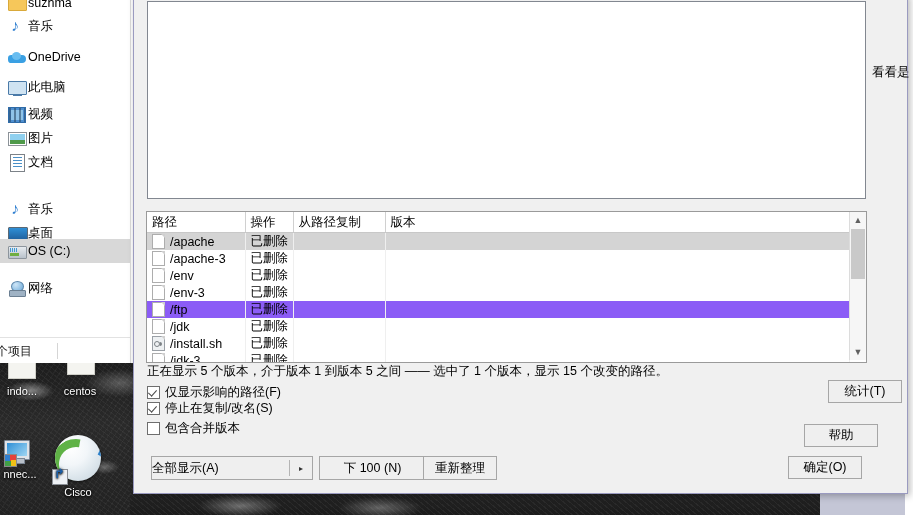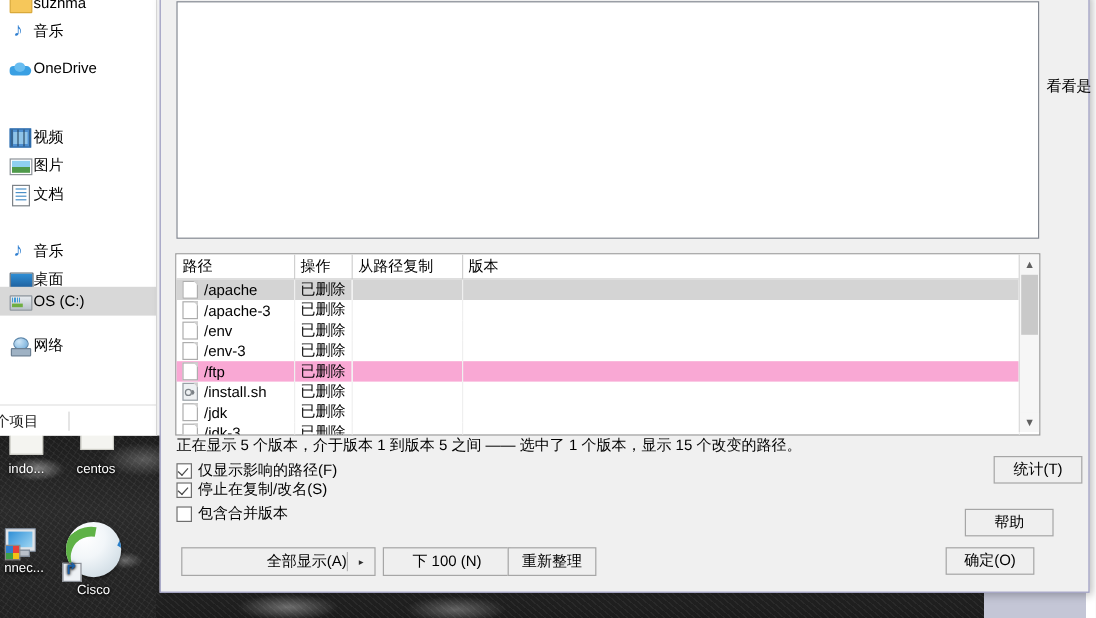--- a/index.html
+++ b/index.html
@@ -119,21 +119,21 @@
             background:#ffffff;border:1px solid #9a9a9a;overflow:hidden;}
 
   table.flist{border-collapse:collapse;width:702px;table-layout:fixed;font-size:12.5px;}
   table.flist th{
     height:20px;background:#ffffff;border-right:1px solid #d0d0d0;border-bottom:1px solid #c8c8c8;
     font-weight:normal;text-align:left;padding:0 0 0 5px;color:#000000;font-size:12.5px;
   }
   table.flist td{height:16.5px;border-right:1px solid #efefef;padding:0 0 0 5px;color:#000;
                  white-space:nowrap;overflow:hidden;}
   tr.r-sel td{background:#d4d4d4;}
-  tr.r-hl  td{background:#f9a8d4;}
+  tr.r-hl  td{background:#8b5cf6;}
   .act{color:#9c2828;margin-top:11px;}
   .fico{display:inline-block;width:11px;height:13px;background:#ffffff;border:1px solid #adadad;
         vertical-align:-3px;margin-right:5px;position:relative;}
   .fico:after{content:"";position:absolute;right:-1px;top:-1px;border-left:4px solid transparent;border-top:4px solid #cfcfcf;}
   .fico.sh{background:#eef1f3;border-color:#9aa0a6;}
   .fico.sh:before{content:"";position:absolute;left:1px;top:4px;width:4px;height:4px;border:1px solid #7b8186;border-radius:50%;
                   box-shadow:3px 0 0 -1px #7b8186;}
 
   
   .vsb{position:absolute;right:0;top:0;width:16px;height:148px;background:#f6f6f6;border-left:1px solid #dcdcdc;}
@@ -147,21 +147,21 @@
   #status{position:absolute;left:13px;top:368px;font-size:12.5px;color:#000;white-space:nowrap;}
   .chk-row{position:absolute;left:13px;font-size:12.5px;color:#000;display:flex;align-items:center;}
   .cbox{width:11px;height:11px;border:1px solid #6e6e6e;background:#fff;margin-right:5px;position:relative;}
   .cbox.on:after{content:"";position:absolute;left:2px;top:1px;width:4px;height:7px;border:solid #4a4a4a;
                  border-width:0 1.6px 1.6px 0;transform:rotate(42deg);}
 
   
   .btn{position:absolute;background:#efefef;border:1px solid #a6a6a6;color:#000;font-size:12.5px;
        display:flex;align-items:center;justify-content:center;font-family:inherit;}
   .split{position:absolute;background:#efefef;border:1px solid #a6a6a6;display:flex;align-items:center;}
-  .split .main{flex:1;text-align:right;font-size:12.5px;color:#000;}
+  .split .main{flex:1;text-align:left;font-size:12.5px;color:#000;}
   .split .div{width:1px;height:16px;background:#b4b4b4;}
   .split .arr{width:22px;text-align:center;font-size:8px;color:#303030;}
 
   #edgetext{position:absolute;left:872px;top:64px;font-size:12.5px;color:#000;white-space:nowrap;}
 </style>
 </head>
 <body>
 
 <div id="desktop">
   <div class="wall"></div>
@@ -216,20 +216,26 @@
     <span class="nav-lbl">音乐</span>
   </div>
 
   <div class="nav-row" style="top:45px;">
     <span class="nav-ico">
         <i class="g-onedrive"></i>
       </span>
     <span class="nav-lbl">OneDrive</span>
   </div>
 
+  <div class="nav-row" style="top:75px;">
+    <span class="nav-ico">
+        <i class="g-pc"></i>
+      </span>
+    <span class="nav-lbl">此电脑</span>
+  </div>
 
   <div class="nav-row" style="top:102px;">
     <span class="nav-ico">
         <i class="g-video"></i>
       </span>
     <span class="nav-lbl">视频</span>
   </div>
 
   <div class="nav-row" style="top:150px;">
     <span class="nav-ico">
@@ -325,27 +331,27 @@
           <td></td>
           <td></td>
         </tr>
         <tr class="r-hl">
           <td><i class="fico"></i><span>/ftp</span></td>
           <td class="act">已删除</td>
           <td></td>
           <td></td>
         </tr>
         <tr>
+          <td><i class="fico"></i><span>/jdk</span></td>
+          <td class="act">已删除</td>
+          <td></td>
+          <td></td>
+        </tr>
+        <tr>
           <td><i class="fico sh"></i><span>/install.sh</span></td>
-          <td class="act">已删除</td>
-          <td></td>
-          <td></td>
-        </tr>
-        <tr>
-          <td><i class="fico"></i><span>/jdk</span></td>
           <td class="act">已删除</td>
           <td></td>
           <td></td>
         </tr>
         <tr>
           <td><i class="fico"></i><span>/jdk-3</span></td>
           <td class="act">已删除</td>
           <td></td>
           <td></td>
         </tr>

